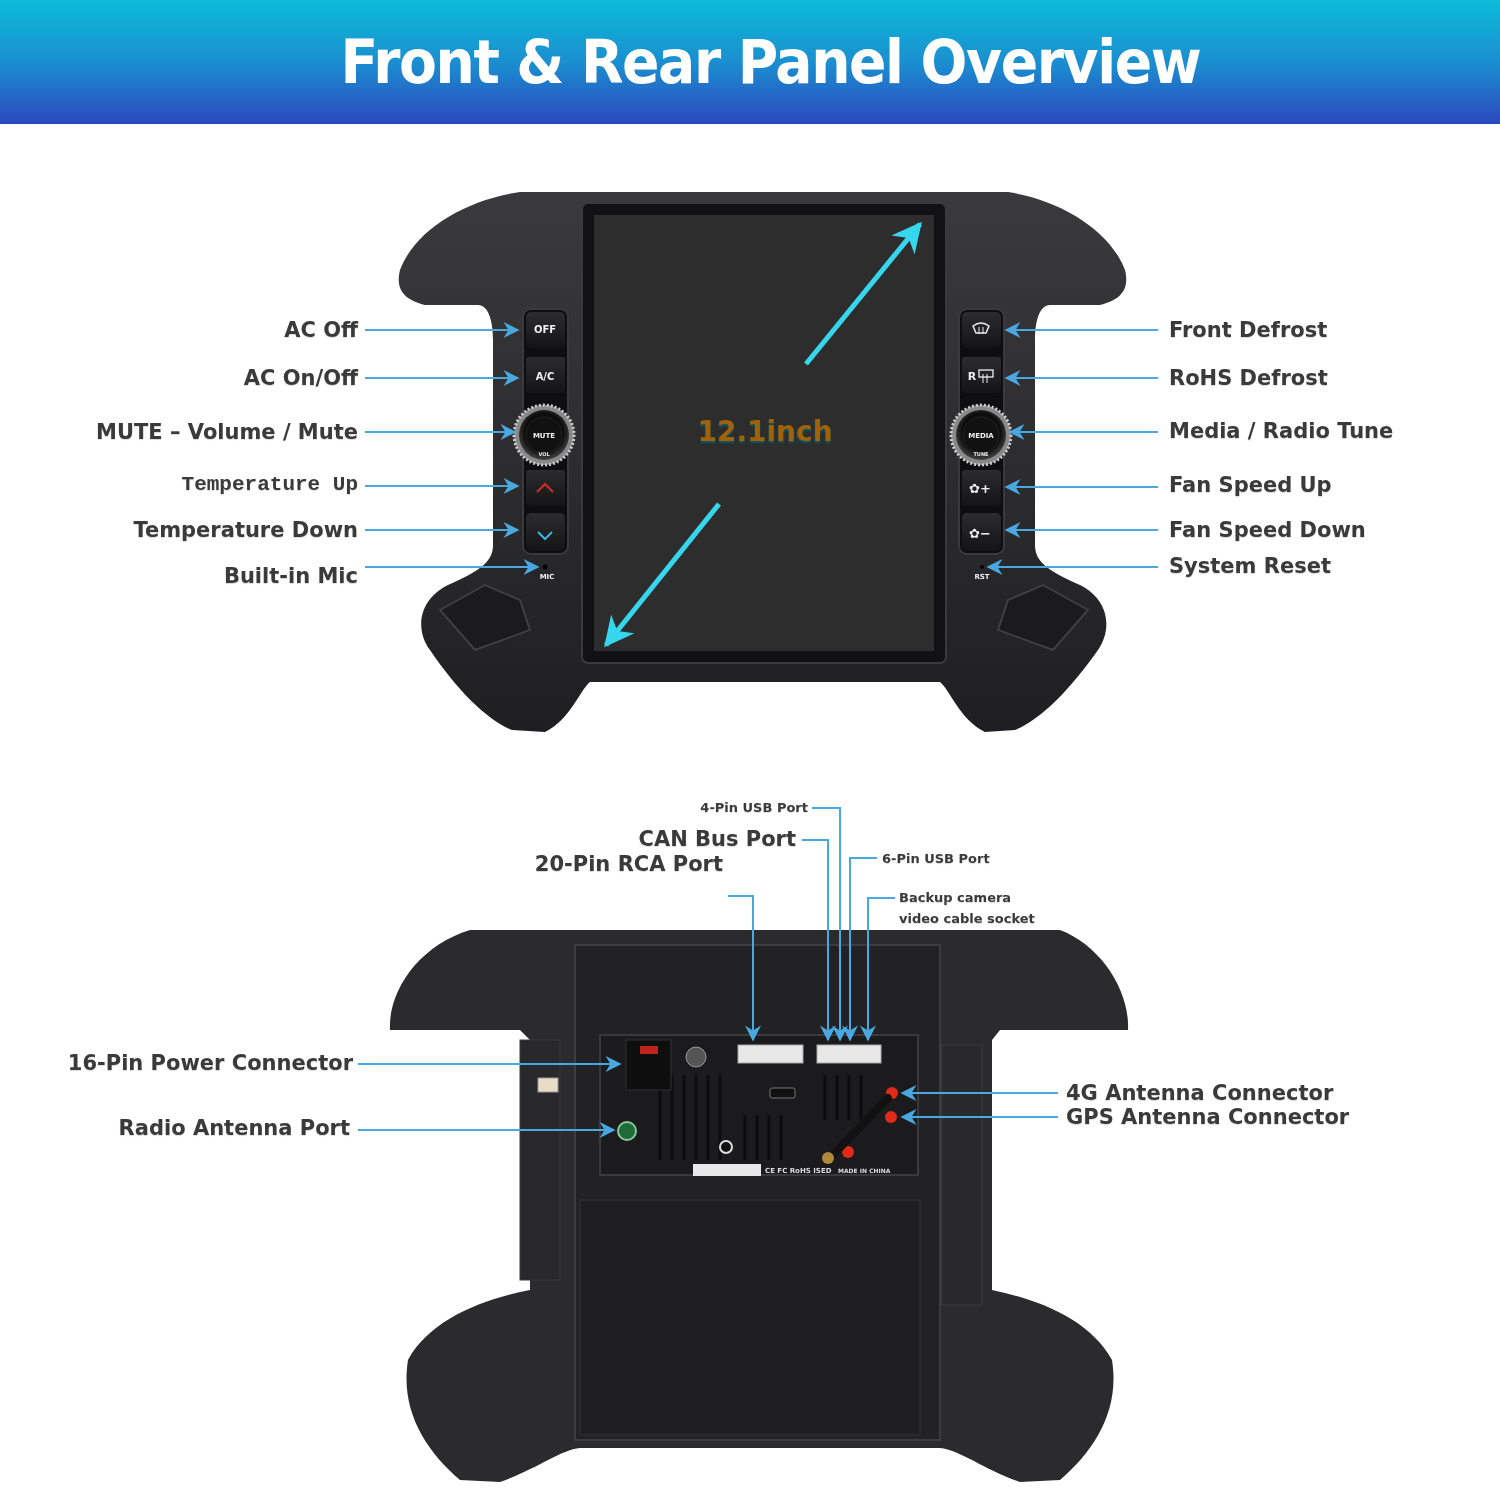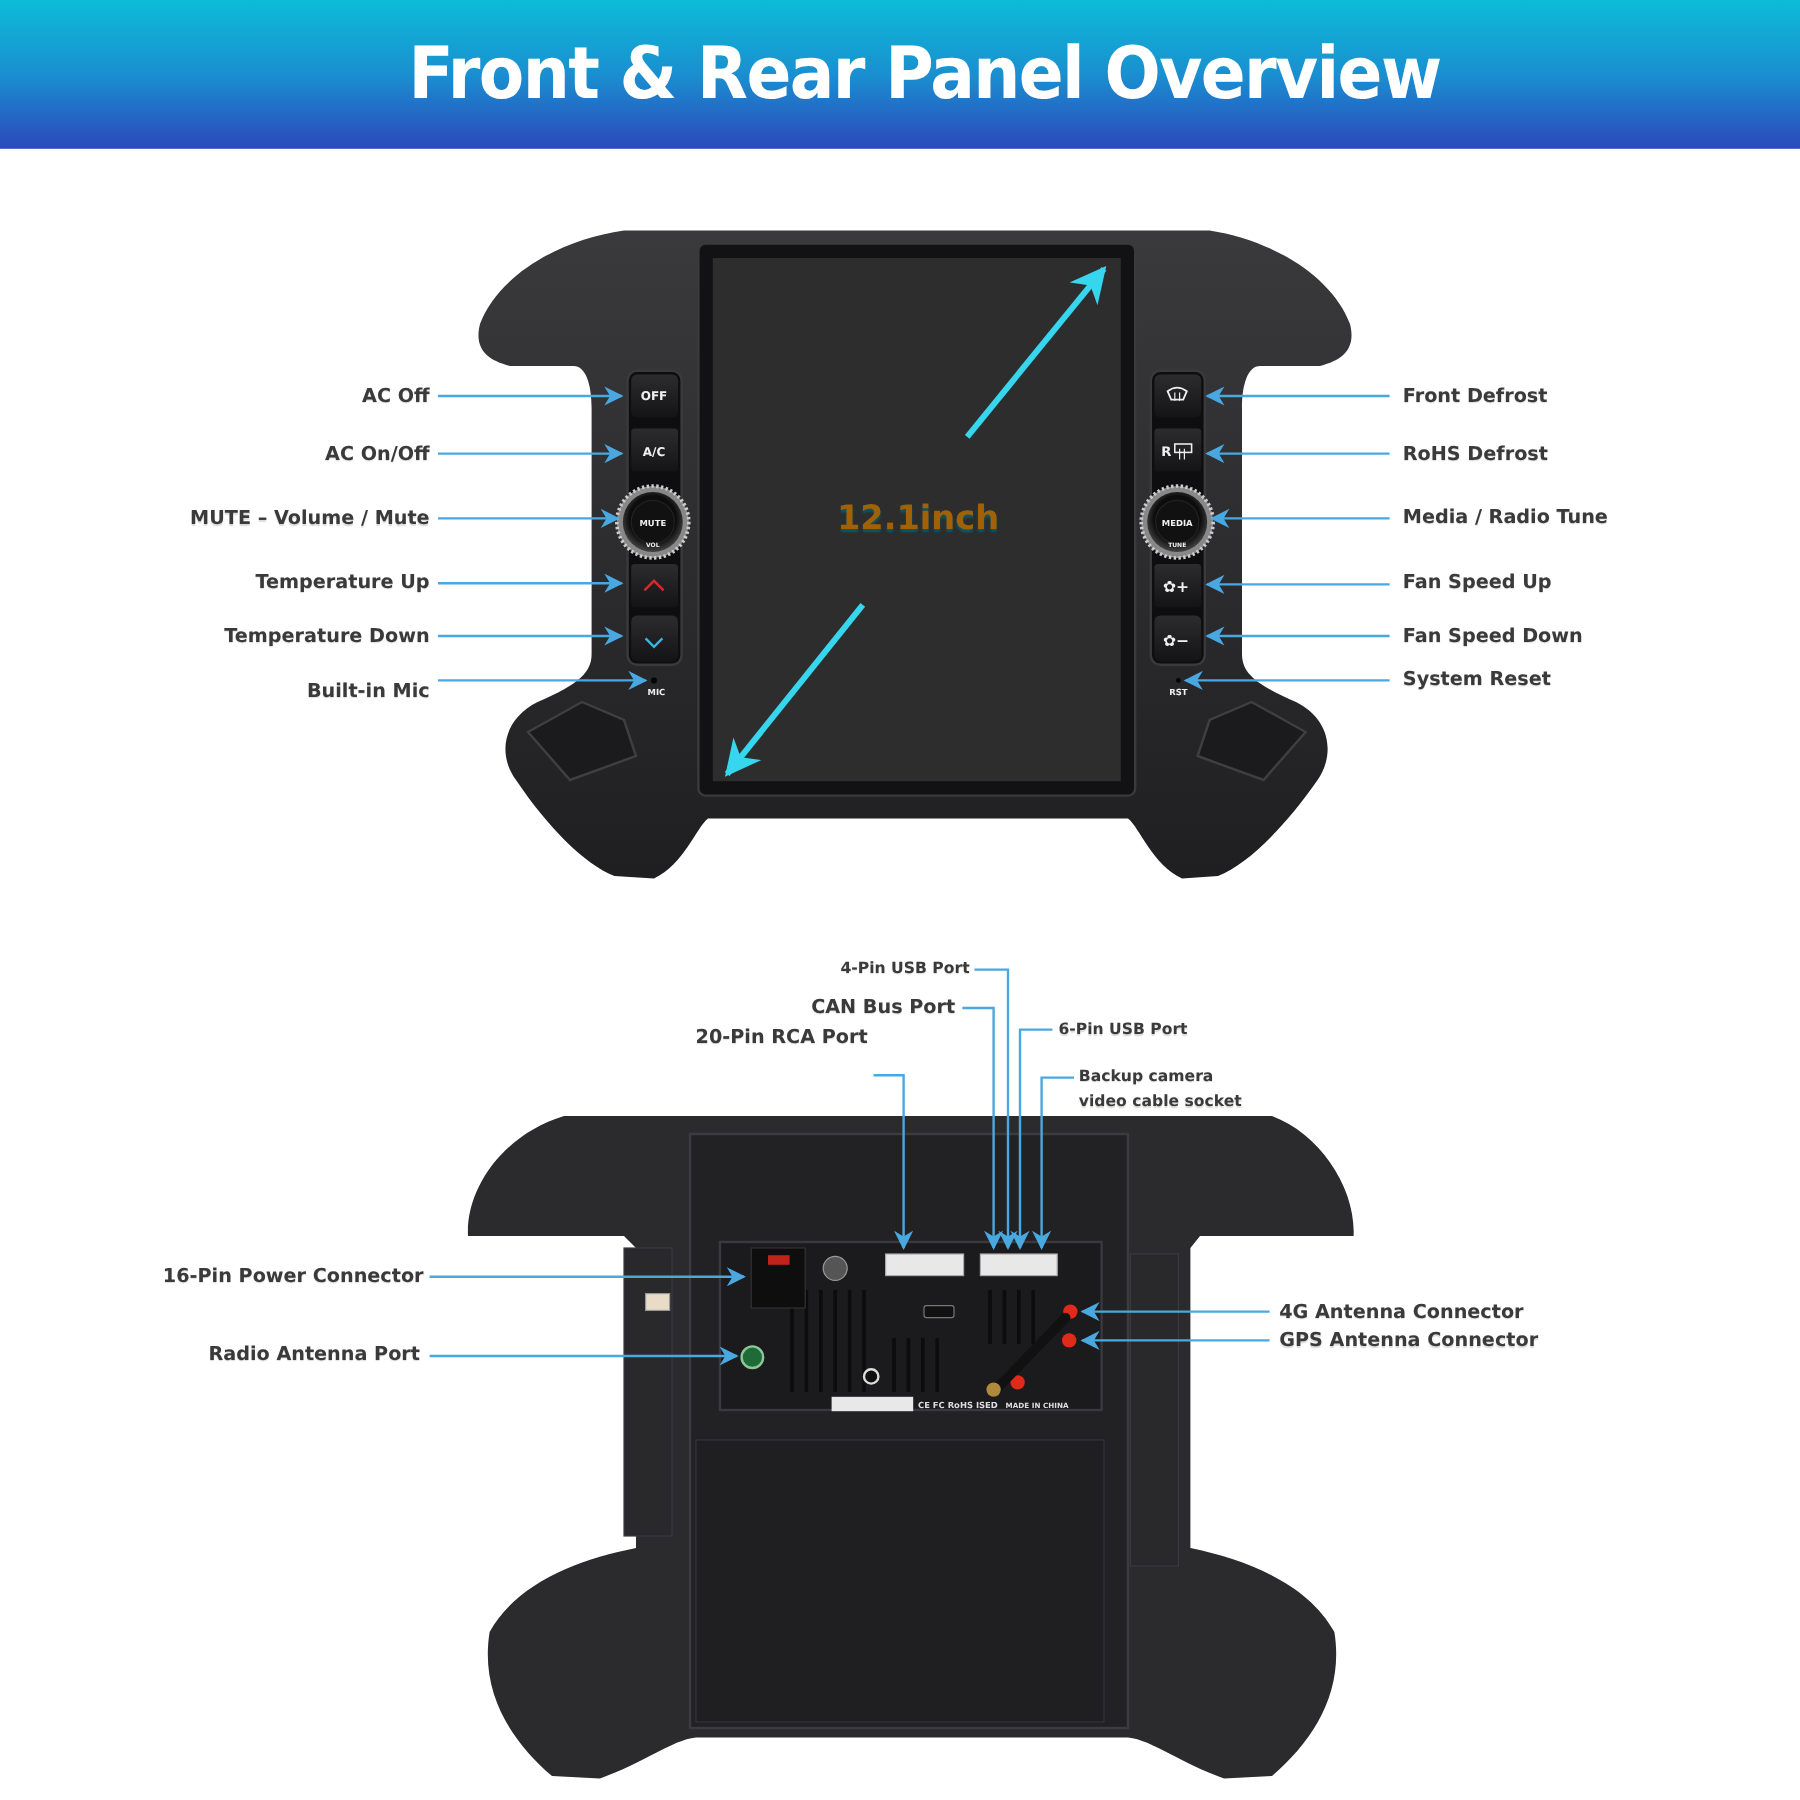--- a/index.html
+++ b/index.html
@@ -11,21 +11,21 @@
     background: linear-gradient(180deg, #0cbcd8 0%, #1a8fd0 50%, #2c48bc 100%);
     display: flex; align-items: center; justify-content: center; padding-left: 40px;
   }
   .banner h1 {
     color: #fff; font-family: "DejaVu Sans", sans-serif; font-weight: bold;
     font-size: 60px; letter-spacing: -1.5px; transform: scaleX(0.92);
   }
 
   .label {
     position: absolute; font-family: "DejaVu Sans", sans-serif; font-weight: bold;
-    font-size: 16px; color: #3a3a3a; white-space: nowrap; line-height: 24px;
+    font-size: 21px; color: #3a3a3a; white-space: nowrap; line-height: 24px;
     text-shadow: 0 1px 1px rgba(0,0,0,0.15);
   }
   .label.r { text-align: right; }
   .label.small { font-size: 13px; line-height: 21px; }
 
   svg.overlay { position: absolute; left: 0; top: 0; pointer-events: none; }
   .btn-txt { font-family: "DejaVu Sans", sans-serif; font-weight: bold; fill: #f0f0f0; }
 
   .screen-text {
     position: absolute; left: 585px; top: 415px; width: 360px; text-align: center;
@@ -200,21 +200,21 @@
     <line x1="1058" y1="1093" x2="902" y2="1093" marker-end="url(#arr)"></line>
     <line x1="1058" y1="1117" x2="902" y2="1117" marker-end="url(#arr)"></line>
   </g>
 </svg>
 
 <div class="screen-text">12.1inch</div>
 
 <div class="label r" style="right:1142px; top:318px;">AC Off</div>
 <div class="label r" style="right:1142px; top:366px;">AC On/Off</div>
 <div class="label r" style="right:1142px; top:420px;">MUTE – Volume / Mute</div>
-<div class="label r" style="right:1142px; top:473px;">Temperature Up</div>
+<div class="label r" style="right:1142px; top:473px;font-family:Liberation Mono, monospace;">Temperature Up</div>
 <div class="label r" style="right:1142px; top:518px;">Temperature Down</div>
 <div class="label r" style="right:1142px; top:564px;margin-left:41px;">Built-in Mic</div>
 
 <div class="label" style="left:1169px; top:318px;">Front Defrost</div>
 <div class="label" style="left:1169px; top:366px;">RoHS Defrost</div>
 <div class="label" style="left:1169px; top:419px;">Media / Radio Tune</div>
 <div class="label" style="left:1169px; top:473px;">Fan Speed Up</div>
 <div class="label" style="left:1169px; top:518px;">Fan Speed Down</div>
 <div class="label" style="left:1169px; top:554px;">System Reset</div>
 

